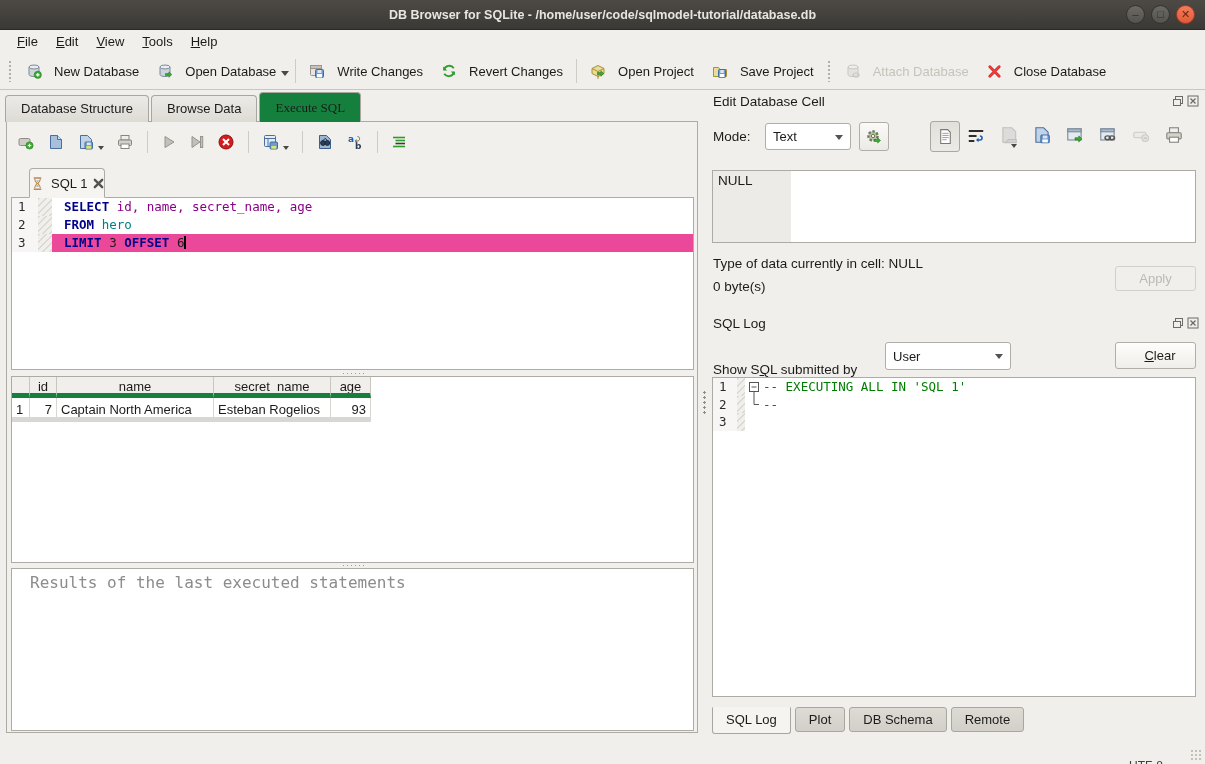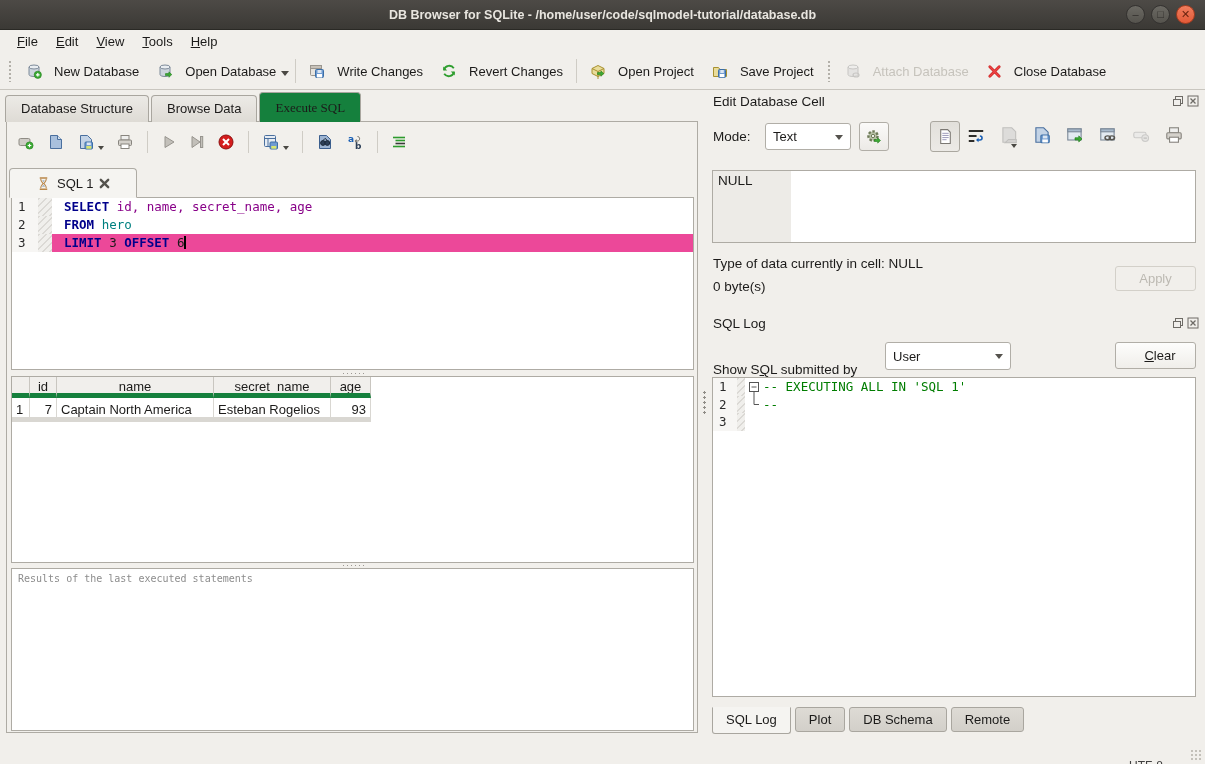--- a/index.html
+++ b/index.html
@@ -56,21 +56,21 @@
   .left-frame { left:6px; top:121px; width:692px; height:612px;
     border:1px solid #aeaba4; background:#f2f0ec; z-index:2; }
 
   
   .sqltools { position:absolute; left:10px; top:8px; display:flex; align-items:center; gap:12px; height:24px; }
   .sqltools .tsep { margin:0 1px; height:22px; }
   .icaret { width:0; height:0; border:3.5px solid transparent; border-top:4.5px solid #4a4843;
     margin:14px 0 0 -9px; }
 
   
-  .subtab { position:absolute; left:2px; top:46px; height:30px; padding:0 26px;
+  .subtab { position:absolute; left:22px; top:46px; height:30px; padding:0 0;
     background:#f5f4f1; border:1px solid #aeaba4; border-bottom:1px solid #f5f4f1;
     border-radius:4px 4px 0 0; display:flex; align-items:center; gap:6px; z-index:2;justify-content:center; }
 
   
   .editor { position:absolute; left:4px; top:75px; width:683px; height:173px;
     border:1px solid #aeaba4; background:#fff; overflow:hidden; }
   .cl { display:flex; height:18px; line-height:18px; }
   .cl .g { width:26px; text-align:left; padding-left:6px; background:#f7f6f4;
     font-family:"DejaVu Sans Mono",monospace; font-size:12.5px; color:#2a2a2a; }
   .cl .hatch { width:14px; background:repeating-linear-gradient(135deg,#dbd9d5 0 1.5px,#f0efec 1.5px 5px); }
@@ -92,22 +92,22 @@
   .rt-row { display:flex; }
   .rt-cell { border-right:1px solid #c9c6c0; border-bottom:5px solid #15803d;
     height:21px; line-height:20px; padding:0 4px; overflow:hidden; }
   .rt-head .rt-cell { background:#f1efec; text-align:center; }
   .rt-data .rt-cell { height:24px; line-height:23px; border-color:#d9d7d2; background:#fff; }
   .c-rn { width:18px; } .c-id { width:27px; } .c-name { width:157px; } .c-sec { width:117px; } .c-age { width:40px; }
   .ra-r { text-align:right; } .ra-l { text-align:left; }
 
   
   .rmsg { position:absolute; left:4px; top:446px; width:683px; height:163px;
-    border:1px solid #aeaba4; background:#fff; padding:4px 6px;
-    font-family:"DejaVu Sans Mono",monospace; font-size:10px; color:#8c8c8c; }
+    border:1px solid #aeaba4; background:#fff; padding:4px 18px;
+    font-family:"DejaVu Sans Mono",monospace; font-size:16px; color:#8c8c8c; }
 
   
   .right-pane { left:703px; top:90px; width:502px; height:645px; }
   .dock-title { position:absolute; left:10px; font-size:13.5px; }
   .dock-btns { position:absolute; right:6px; display:flex; gap:3px; }
 
   .combo { background:#fff; border:1px solid #b1aea7; border-radius:3px;
     display:flex; align-items:center; justify-content:space-between; padding:0 7px; }
   .combo .cca { width:0; height:0; border:4px solid transparent; border-top:5px solid #55524d; margin-top:5px; }
 

